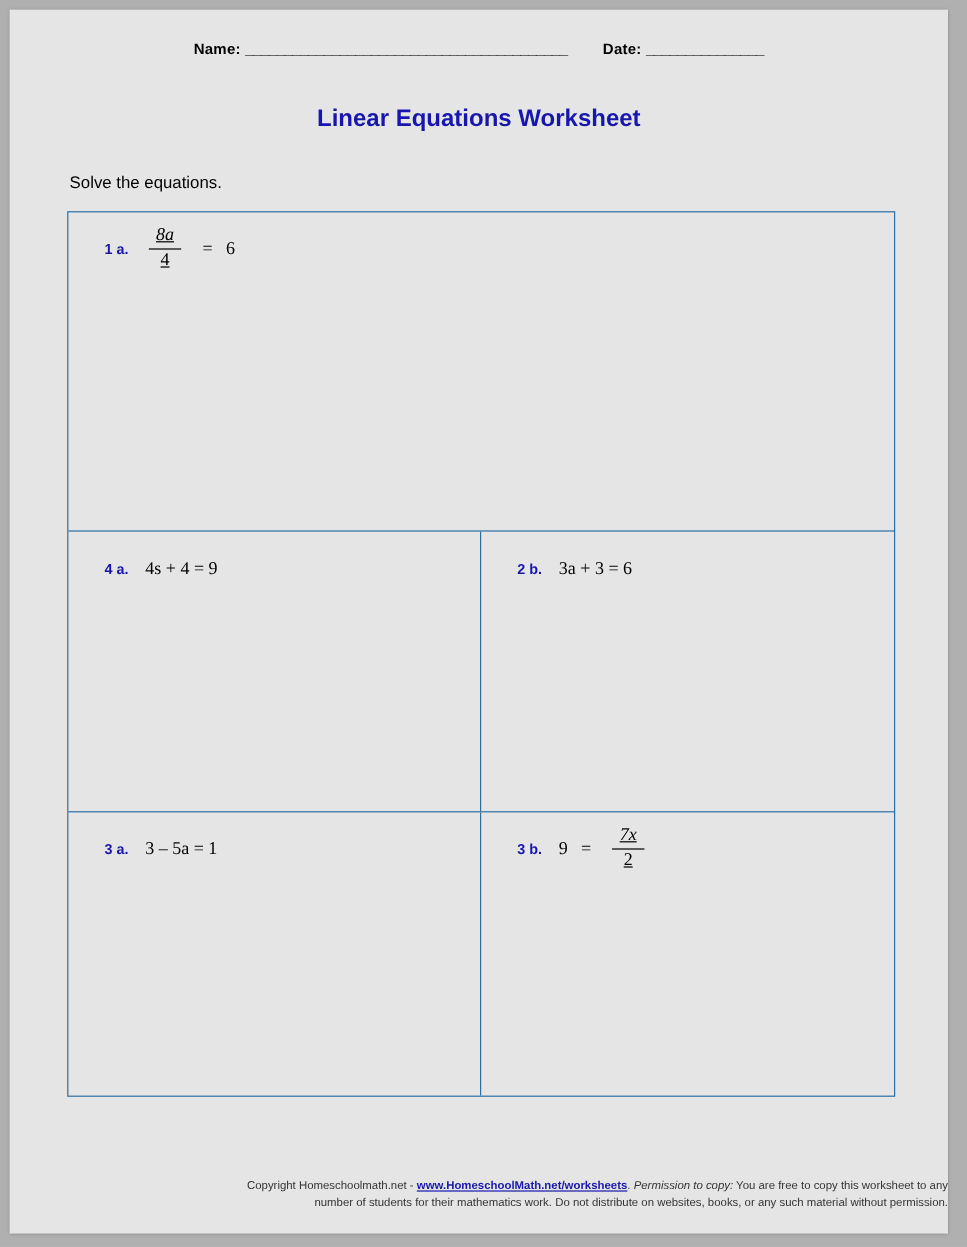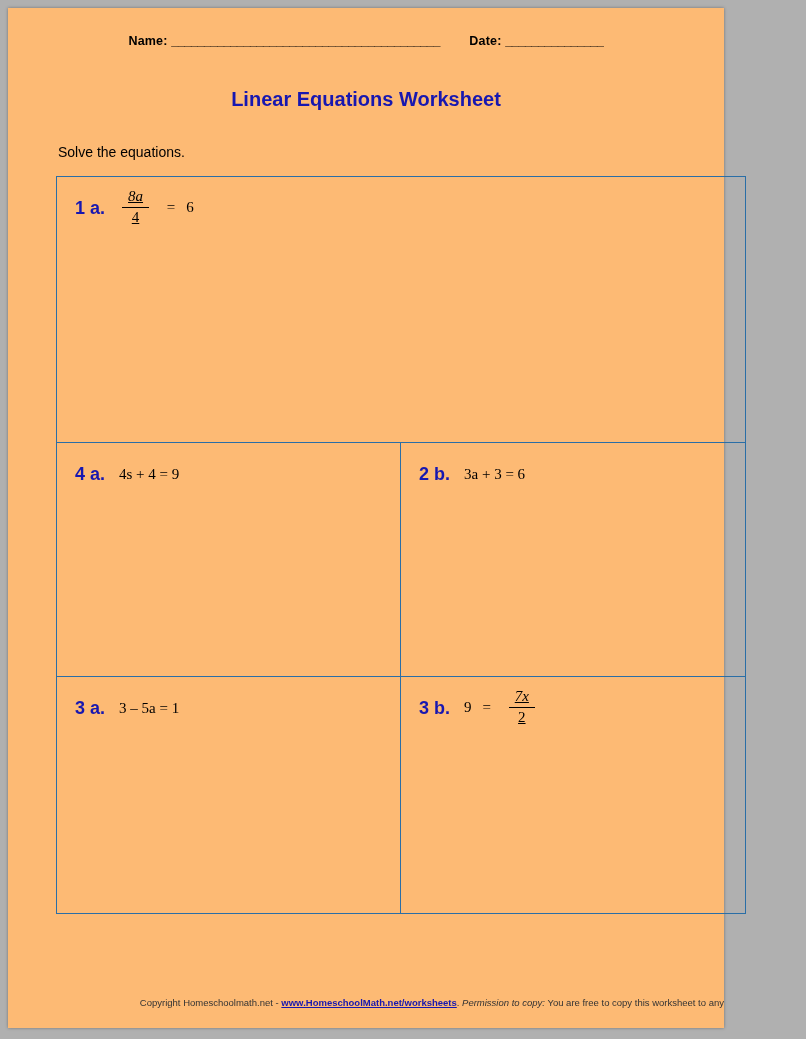--- a/index.html
+++ b/index.html
@@ -10,23 +10,23 @@
   body {
     width: 806px;
     height: 1039px;
     font-family: "Liberation Sans", sans-serif;
     overflow: hidden;
   }
   .page {
     position: absolute;
     left: 8px;
     top: 8px;
-    width: 716px;
+    width: 782px;
     height: 1020px;
-    background: #fdba74;
+    background: #e5e5e5;
     box-shadow: 0 0 3px rgba(0,0,0,0.35);
   }
   .header-line {
     position: absolute;
     left: 0;
     top: 26px;
     width: 100%;
     text-align: center;
     font-size: 12.5px;
     font-weight: bold;
@@ -84,23 +84,24 @@
   .probline {
     display: flex;
     align-items: center;
     font-size: 14.5px;
     color: #000;
     height: 30px;
   }
   .label {
     color: #1717b0;
     font-weight: bold;
-    font-size: 18px;
+    font-size: 12px;
     margin-right: 14px;
     white-space: nowrap;
+    margin-left: 12px;
   }
   .expr {
     font-size: 15px;
     font-family: "Liberation Serif", serif;
     white-space: nowrap;
   }
   .eqsp { display: inline-block; width: 11px; }
 
   .frac {
     display: inline-block;
@@ -209,15 +210,16 @@
           </span>
         </div>
       </div>
     </div>
 
   </div>
 
   <div class="footer">
     <span>Copyright Homeschoolmath.net - </span><span class="link">www.HomeschoolMath.net/worksheets</span><span>.  </span><span class="ital">Permission to copy:</span><span> You are free to copy this worksheet to any</span>
     <br>
+    <span>number of students for their mathematics work. Do not distribute on websites, books, or any such material without permission.</span>
   </div>
 
 </div>
 
 </body></html>

